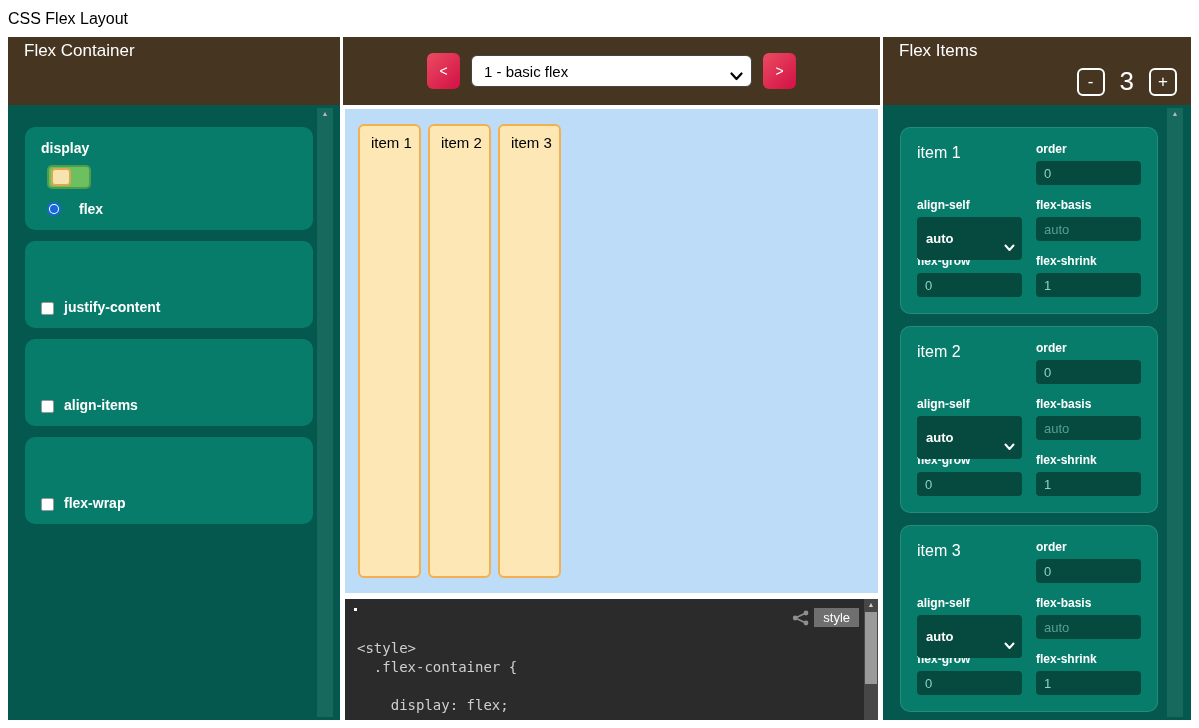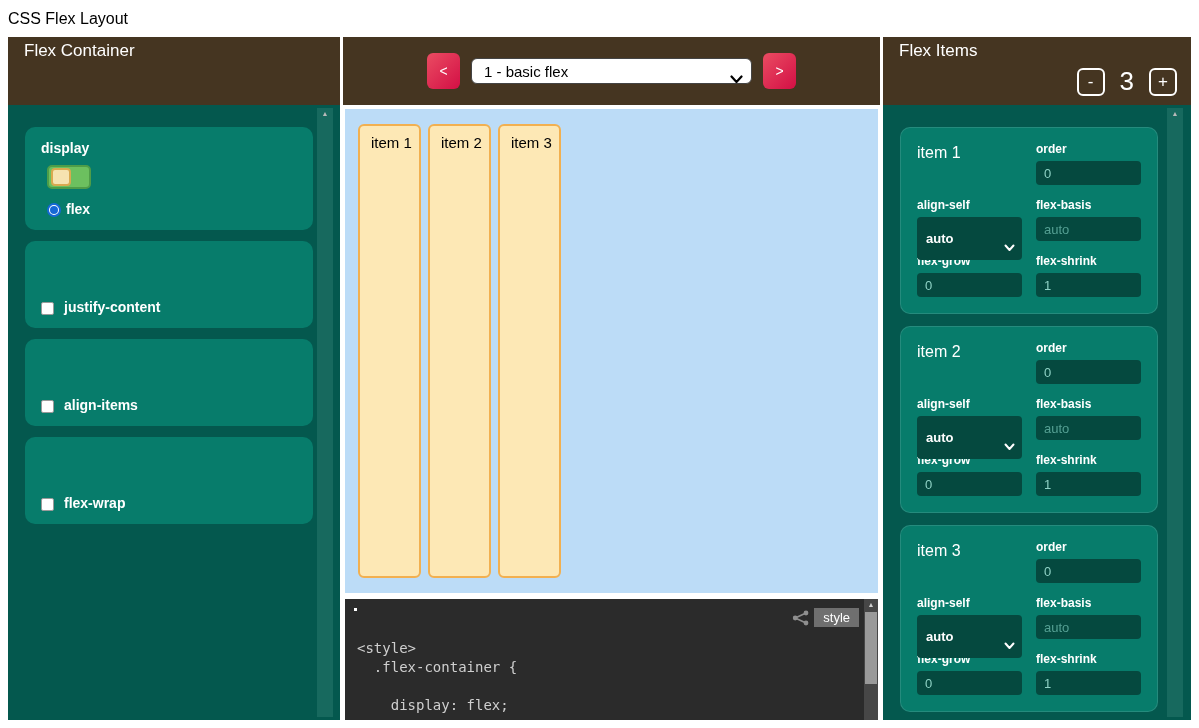--- a/index.html
+++ b/index.html
@@ -53,21 +53,21 @@
   .toggle-row { margin:9px 0 8px 6px; }
   .toggle {
     width:44px; height:24px; background:#6cc05f;
     border:2px solid #4f9d48; border-radius:5px;
     position:relative; display:inline-block; cursor:pointer;
   }
   .toggle .knob {
     position:absolute; left:2px; top:1px; width:20px; height:18px;
     background:#f6e3b0; border:2px solid #d9a94f; border-radius:4px;
   }
-  .radio-row { display:flex; align-items:flex-end; gap:5px; margin-left:6px; }
+  .radio-row { display:flex; align-items:center; gap:18px; margin-left:6px; }
   .radio {
     width:14px; height:14px; border-radius:50%;
     border:2px solid #1668d6; background:#fff;
     display:inline-flex; align-items:center; justify-content:center;
   }
   .radio .dot { width:8px; height:8px; border-radius:50%; background:#1668d6; }
   .radio-label { font-size:14px; font-weight:bold; color:#fff; }
   .check-row { display:flex; align-items:flex-end; gap:10px; min-height:18px;margin-top:43px; }
   .checkbox {
     width:13px; height:13px; background:#fff;
@@ -78,21 +78,21 @@
   
   .mid-header {
     background:#453521; height:68px; flex:0 0 68px;
     display:flex; align-items:center; justify-content:center; gap:11px;
   }
   .nav-btn {
     width:33px; height:36px; border:none; border-radius:6px;
     background:linear-gradient(135deg,#ea4c62,#d30f45);
     color:#fff; font-size:14px; cursor:pointer; font-family:inherit;
   }
-  .select-wrap { position:relative; width:281px; height:26px; }
+  .select-wrap { position:relative; width:281px; height:32px; }
   .example-select {
     width:100%; height:100%; border:1px solid #444; border-radius:6px;
     background:#fff; color:#000; font-size:15px; font-family:inherit;
     padding:0 30px 0 12px; appearance:none; -webkit-appearance:none;
   }
   .select-wrap .chev {
     position:absolute; right:9px; top:12px; pointer-events:none;
   }
 
   

